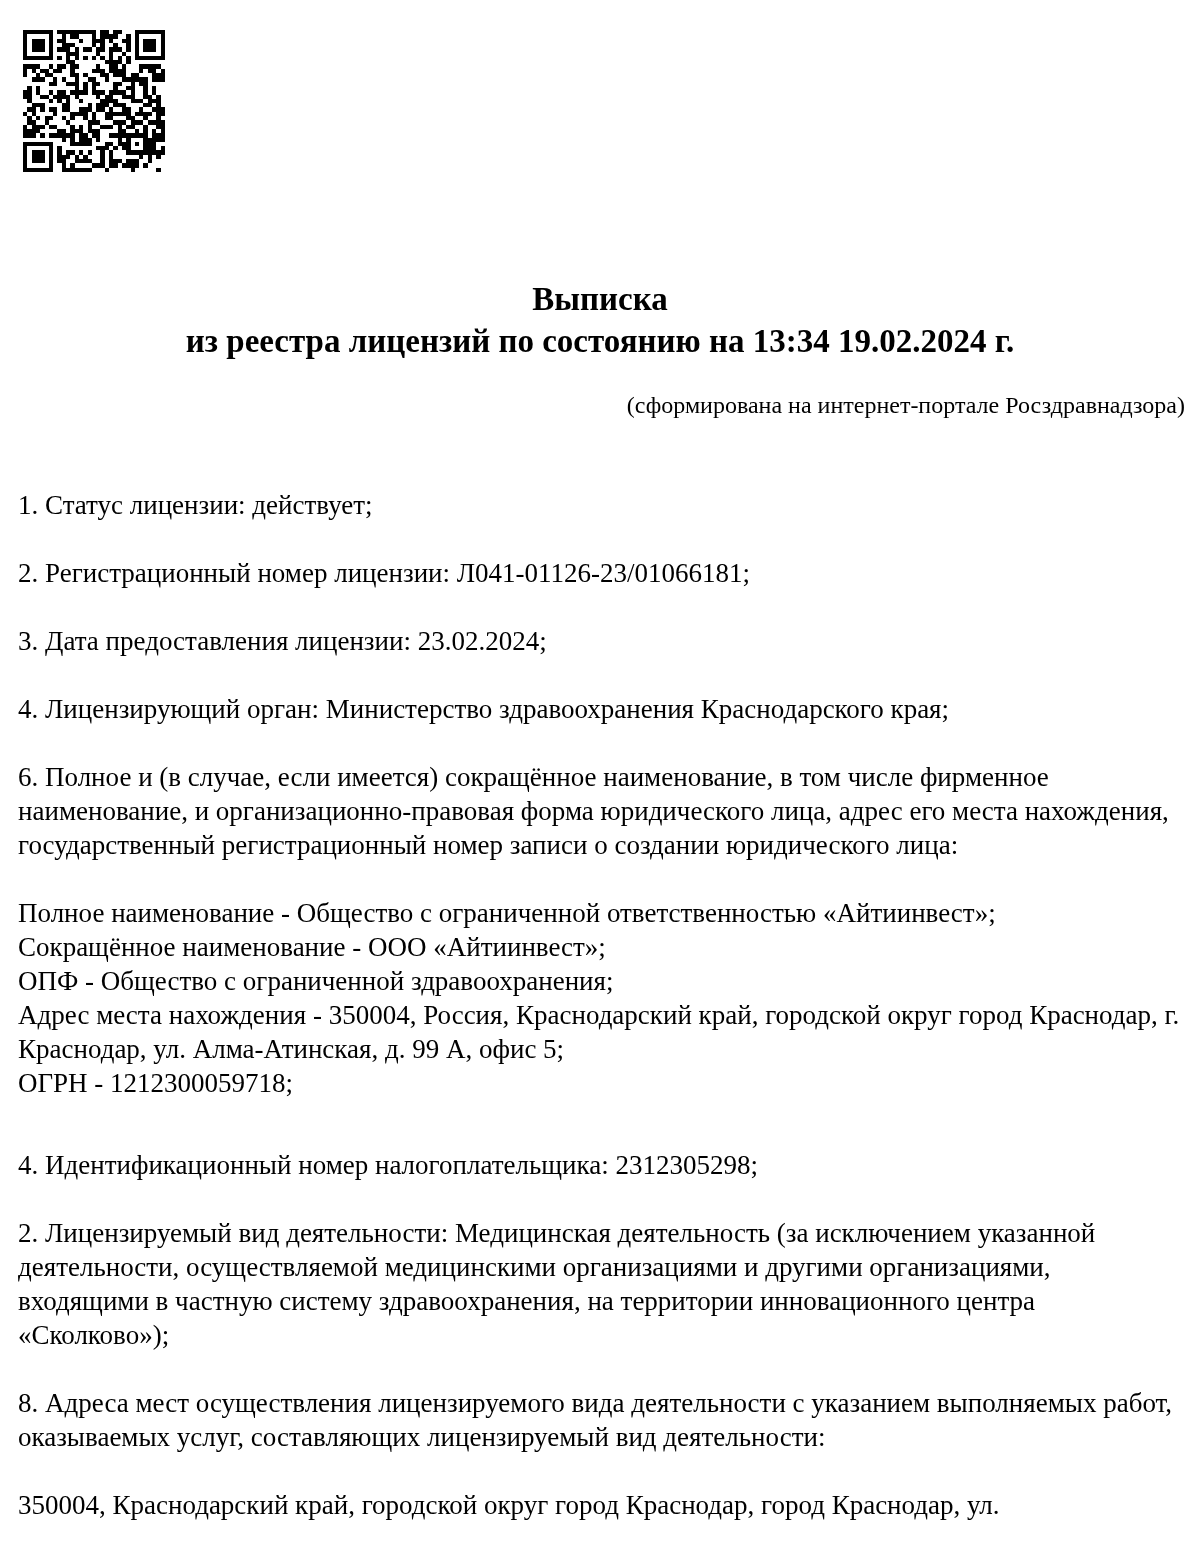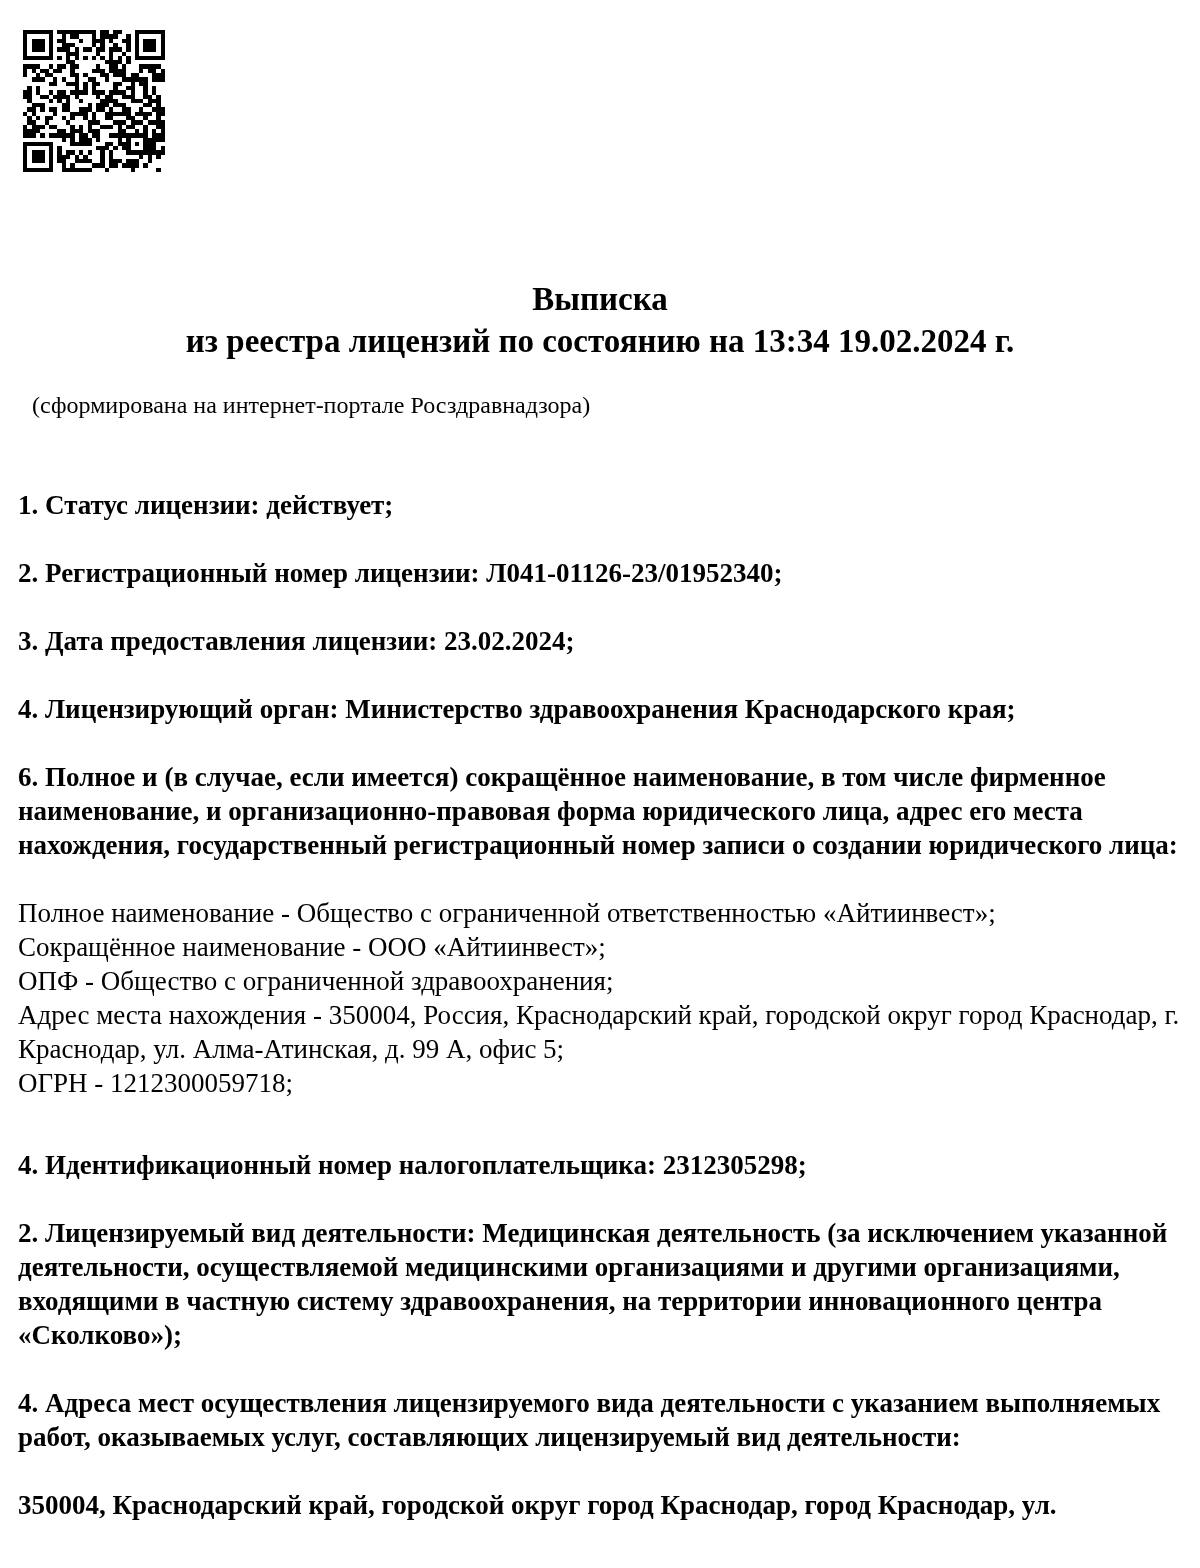--- a/index.html
+++ b/index.html
@@ -29,31 +29,30 @@
     padding-top: 278px;
     text-align: center;
     font-weight: bold;
     font-size: 33px;
     line-height: 42px;
   }
   .doc-title .tline { display: block; }
   .subtitle {
     margin-top: 28px;
     padding-right: 15px;
+    text-align: right;
     font-size: 24px;
     line-height: 30px;
-    padding-left: 32px;
   }
   main.body {
     margin-top: 68px;
     padding: 0 15px 0 18px;
   }
   main.body p {
     margin: 0 0 34px 0;
-    font-weight: bold;
   }
   .entity-block {
     margin: 0 0 48px 0;
   }
   .entity-block .line { margin: 0; }
 </style>
 </head>
 <body>
 
 <div class="page">
@@ -65,32 +64,32 @@
   <header>
     <h1 class="doc-title">
       <span class="tline">Выписка</span>
       <span class="tline">из реестра лицензий по состоянию на 13:34 19.02.2024 г.</span>
     </h1>
     <div class="subtitle">(сформирована на интернет-портале Росздравнадзора)</div>
   </header>
 
   <main class="body">
     <p>1. Статус лицензии: действует;</p>
-    <p>2. Регистрационный номер лицензии: Л041-01126-23/01952340;</p>
+    <p>2. Регистрационный номер лицензии: Л041-01126-23/01066181;</p>
     <p>3. Дата предоставления лицензии: 23.02.2024;</p>
     <p>4. Лицензирующий орган: Министерство здравоохранения Краснодарского края;</p>
     <p>6. Полное и (в случае, если имеется) сокращённое наименование, в том числе фирменное наименование, и организационно-правовая форма юридического лица, адрес его места нахождения, государственный регистрационный номер записи о создании юридического лица:</p>
 
     <div class="entity-block">
       <div class="line">Полное наименование - Общество с ограниченной ответственностью «Айтиинвест»;</div>
       <div class="line">Сокращённое наименование - ООО «Айтиинвест»;</div>
       <div class="line">ОПФ - Общество с ограниченной здравоохранения;</div>
       <div class="line">Адрес места нахождения - 350004, Россия, Краснодарский край, городской округ город Краснодар, г. Краснодар, ул. Алма-Атинская, д. 99 А, офис 5;</div>
       <div class="line">ОГРН - 1212300059718;</div>
     </div>
 
     <p>4. Идентификационный номер налогоплательщика: 2312305298;</p>
     <p>2. Лицензируемый вид деятельности: Медицинская деятельность (за исключением указанной деятельности, осуществляемой медицинскими организациями и другими организациями, входящими в частную систему здравоохранения, на территории инновационного центра «Сколково»);</p>
-    <p>4. Адреса мест осуществления лицензируемого вида деятельности с указанием выполняемых работ, оказываемых услуг, составляющих лицензируемый вид деятельности:</p>
+    <p>8. Адреса мест осуществления лицензируемого вида деятельности с указанием выполняемых работ, оказываемых услуг, составляющих лицензируемый вид деятельности:</p>
     <p>350004, Краснодарский край, городской округ город Краснодар, город Краснодар, ул.</p>
   </main>
 
 </div>
 
 </body></html>

